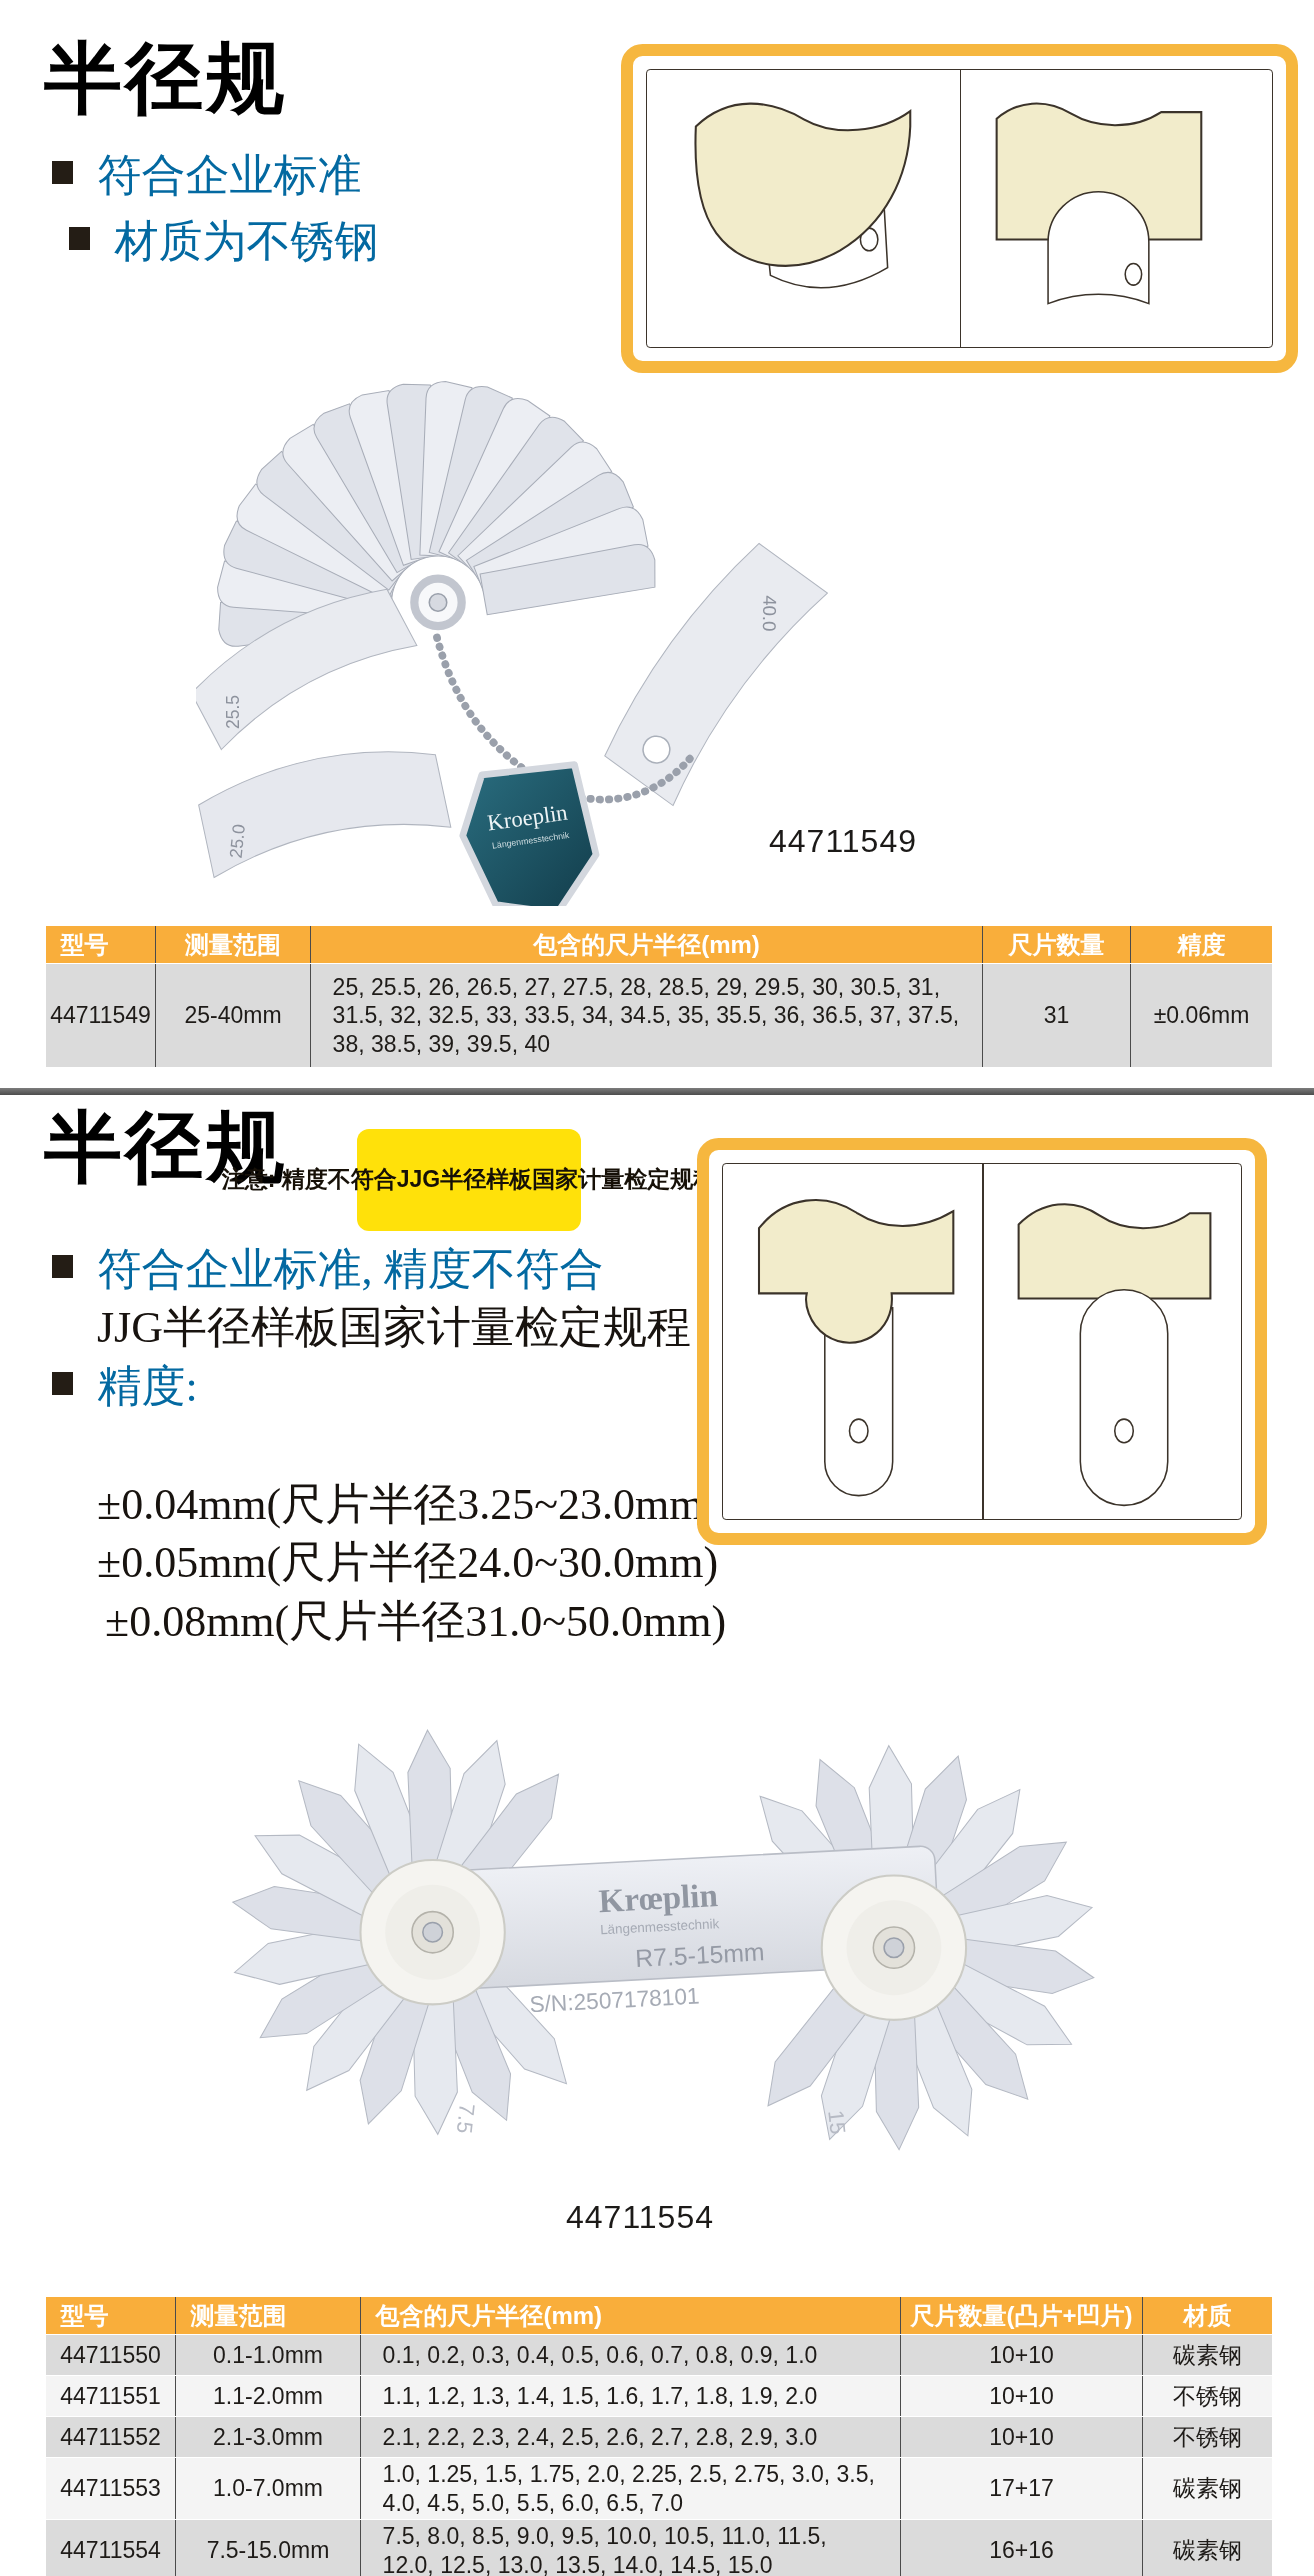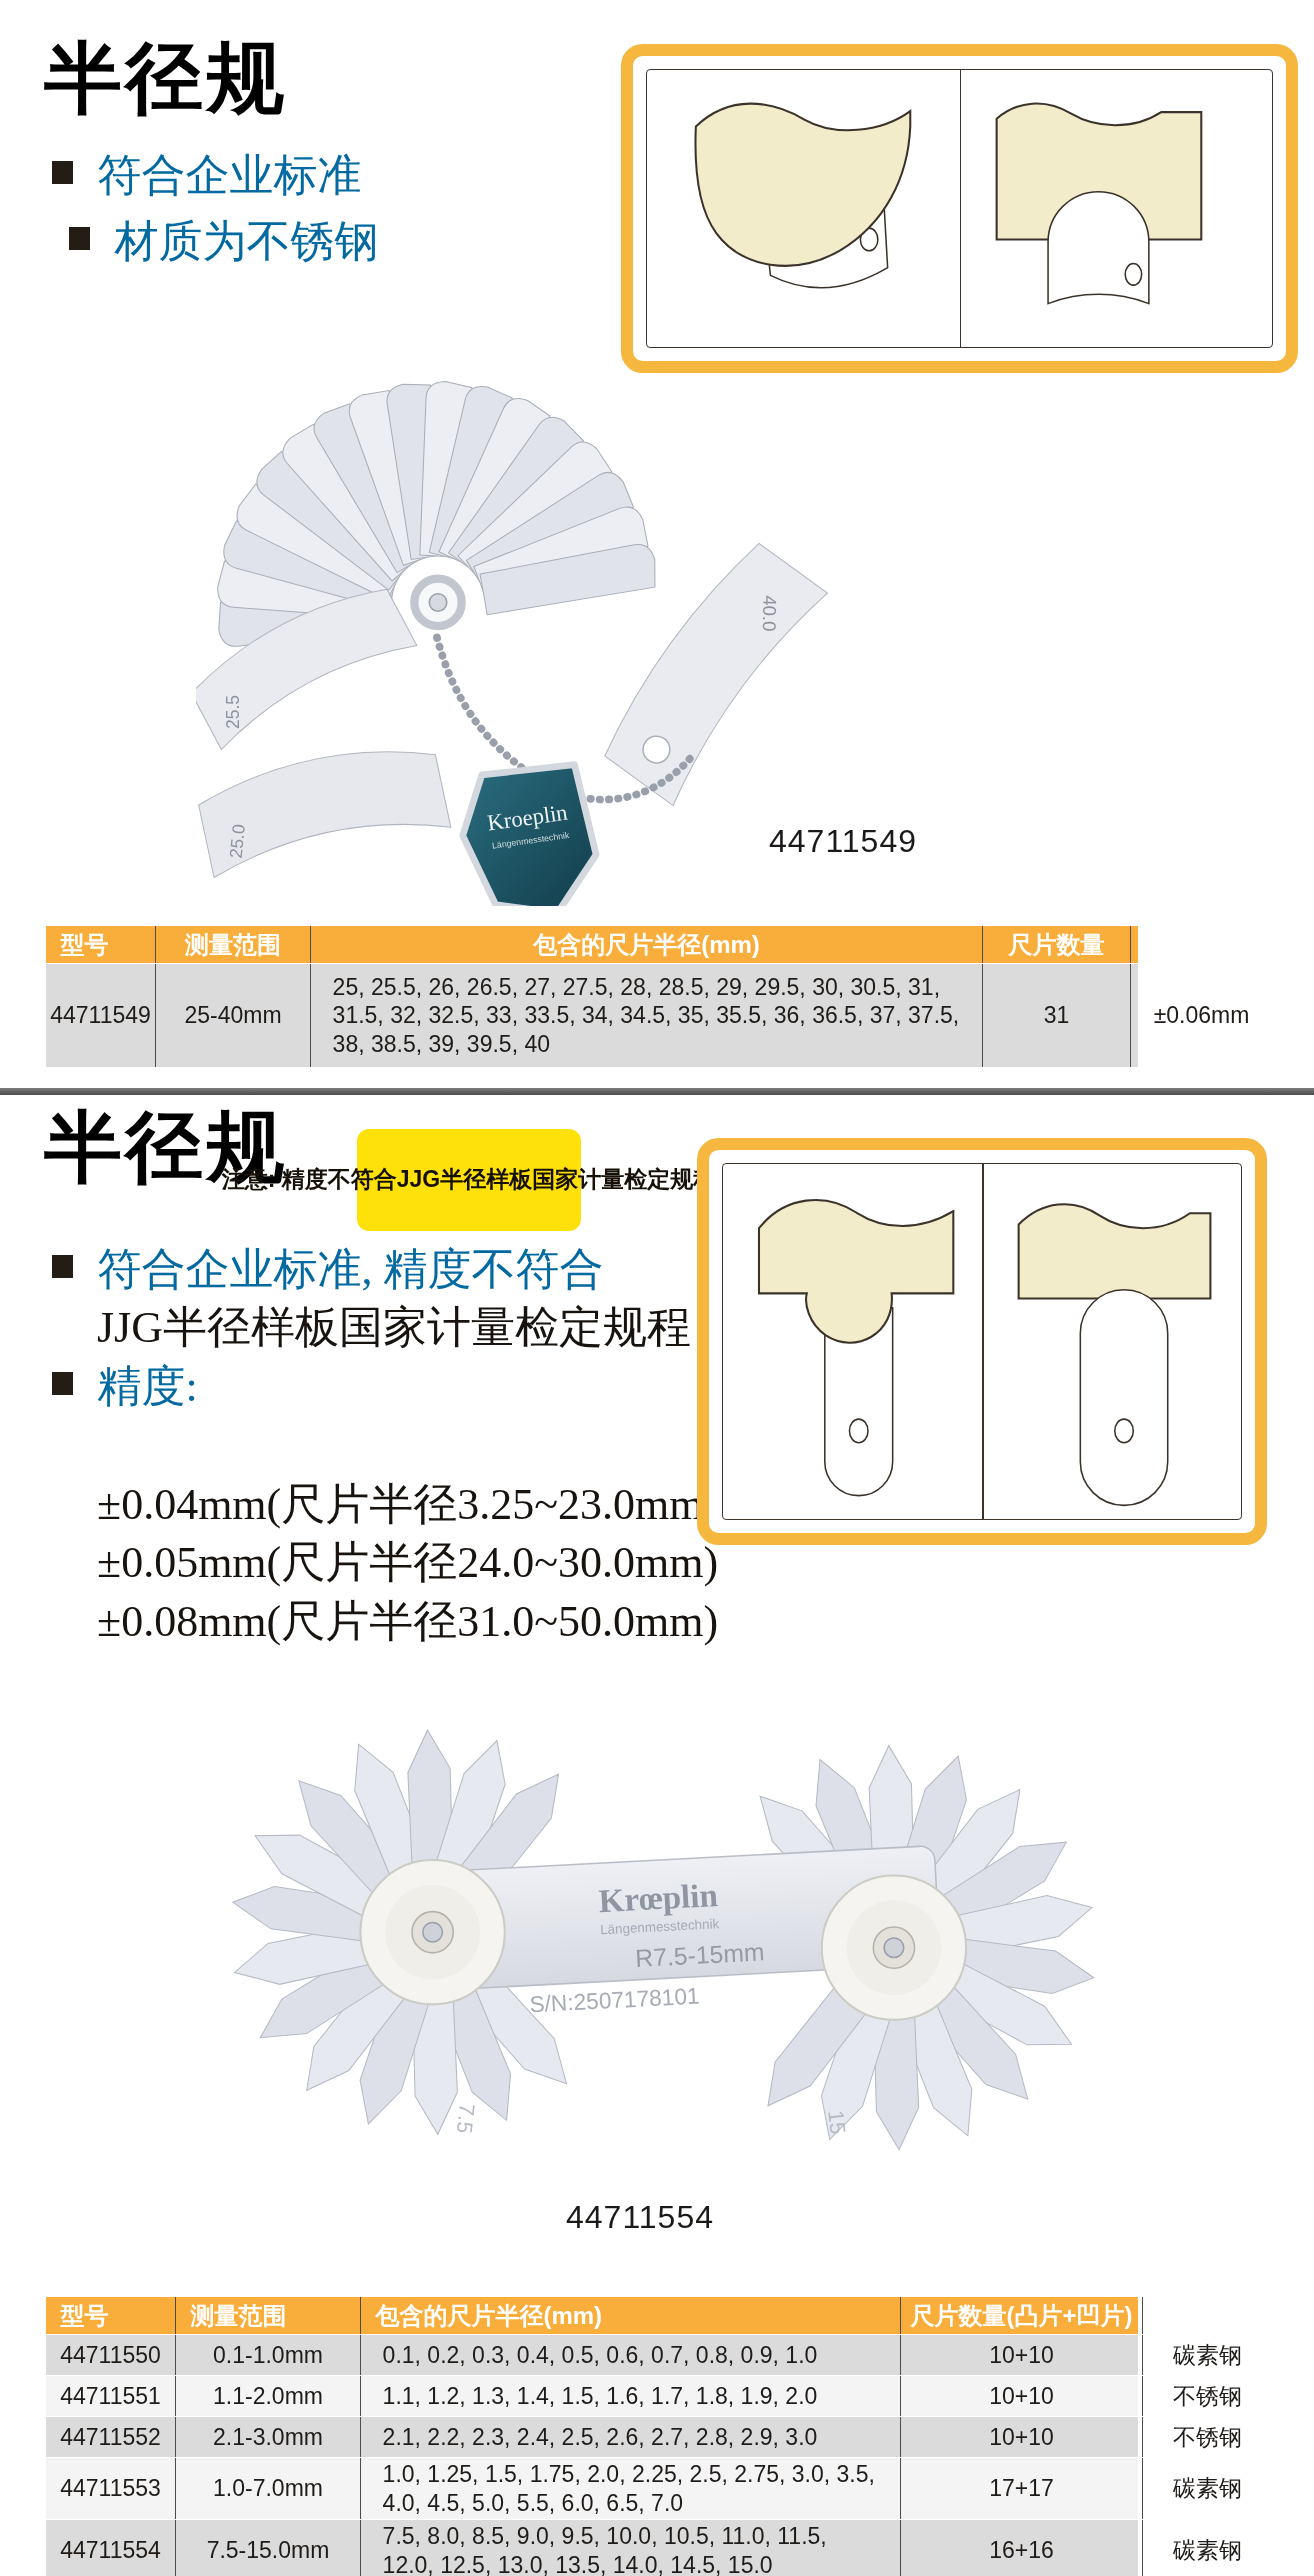--- a/index.html
+++ b/index.html
@@ -40,21 +40,21 @@
   #photo2{left:144px;top:1690px;width:1036px;height:500px;}
   .caption{position:absolute;font-size:32px;color:#1c1a18;letter-spacing:1px;white-space:nowrap;}
   #cap1{left:769px;top:823px;}
   #cap2{left:566px;top:2199px;}
 
   
   .divider{position:absolute;left:0;top:1088px;width:1315px;height:7.2px;
            background:linear-gradient(#7c7c7c,#4c4c4c);}
 
   
-  .tbl{position:absolute;left:46px;width:1092px;font-size:23px;color:#1e1b18;}
+  .tbl{position:absolute;left:46px;width:1226px;font-size:23px;color:#1e1b18;}
   .tbl .hd,.tbl .row{display:grid;width:100%;}
   .t1 .hd,.t1 .row{grid-template-columns:109px 155px 672px 148px 142px;}
   .t2 .hd,.t2 .row{grid-template-columns:129px 185px 540px 242px 130px;}
   .tbl .hd{background:#F9AE3B;color:#ffffff;font-weight:bold;height:37px;font-size:24px;}
   .tbl .row{background:#DBDBDB;border-top:1.5px solid #ffffff;}
   .t2 .row.alt{background:#F4F4F4;}
   .t1 .row{height:103px;}
   .t2 .row.s{height:40px;}
   .t2 .row.d{height:61px;}
   .cell{height:100%;display:flex;align-items:center;justify-content:center;text-align:center;
@@ -195,21 +195,21 @@
     <span class="bullet-sq"></span>
     <span>符合企业标准, 精度不符合</span>
   </div>
   <div class="plain-line" style="left:97px;top:1304px;">JJG半径样板国家计量检定规程</div>
   <div class="bullet-line" style="left:52px;top:1363px;">
     <span class="bullet-sq"></span>
     <span>精度:</span>
   </div>
   <div class="plain-line" style="left:97px;top:1481px;">±0.04mm(尺片半径3.25~23.0mm)</div>
   <div class="plain-line" style="left:97px;top:1539px;">±0.05mm(尺片半径24.0~30.0mm)</div>
-  <div class="plain-line" style="left:97px;top:1598px;">±0.08mm(尺片半径31.0~50.0mm)</div>
+  <div class="plain-line" style="left:105px;top:1598px;">±0.08mm(尺片半径31.0~50.0mm)</div>
 
   <div class="illus" id="illus2">
     <div class="panel">
       <svg viewBox="0 0 1006 690" preserveAspectRatio="none">
         <g>
           <path d="M198,280 L198,580 A66,66 0 0 0 330,580 L330,280 Z" fill="#ffffff" stroke="#3b332a" stroke-width="3"></path>
           <ellipse cx="264" cy="520" rx="18" ry="23" fill="#ffffff" stroke="#3b332a" stroke-width="3"></ellipse>
           <path d="M70,125 C120,62 200,55 260,95 C312,128 382,132 448,92 L448,252 L328,252 C336,330 258,372 200,334 C166,310 158,272 163,252 L70,252 Z" fill="#F2ECCB" stroke="#3b332a" stroke-width="4"></path>
         </g>
         <g>

